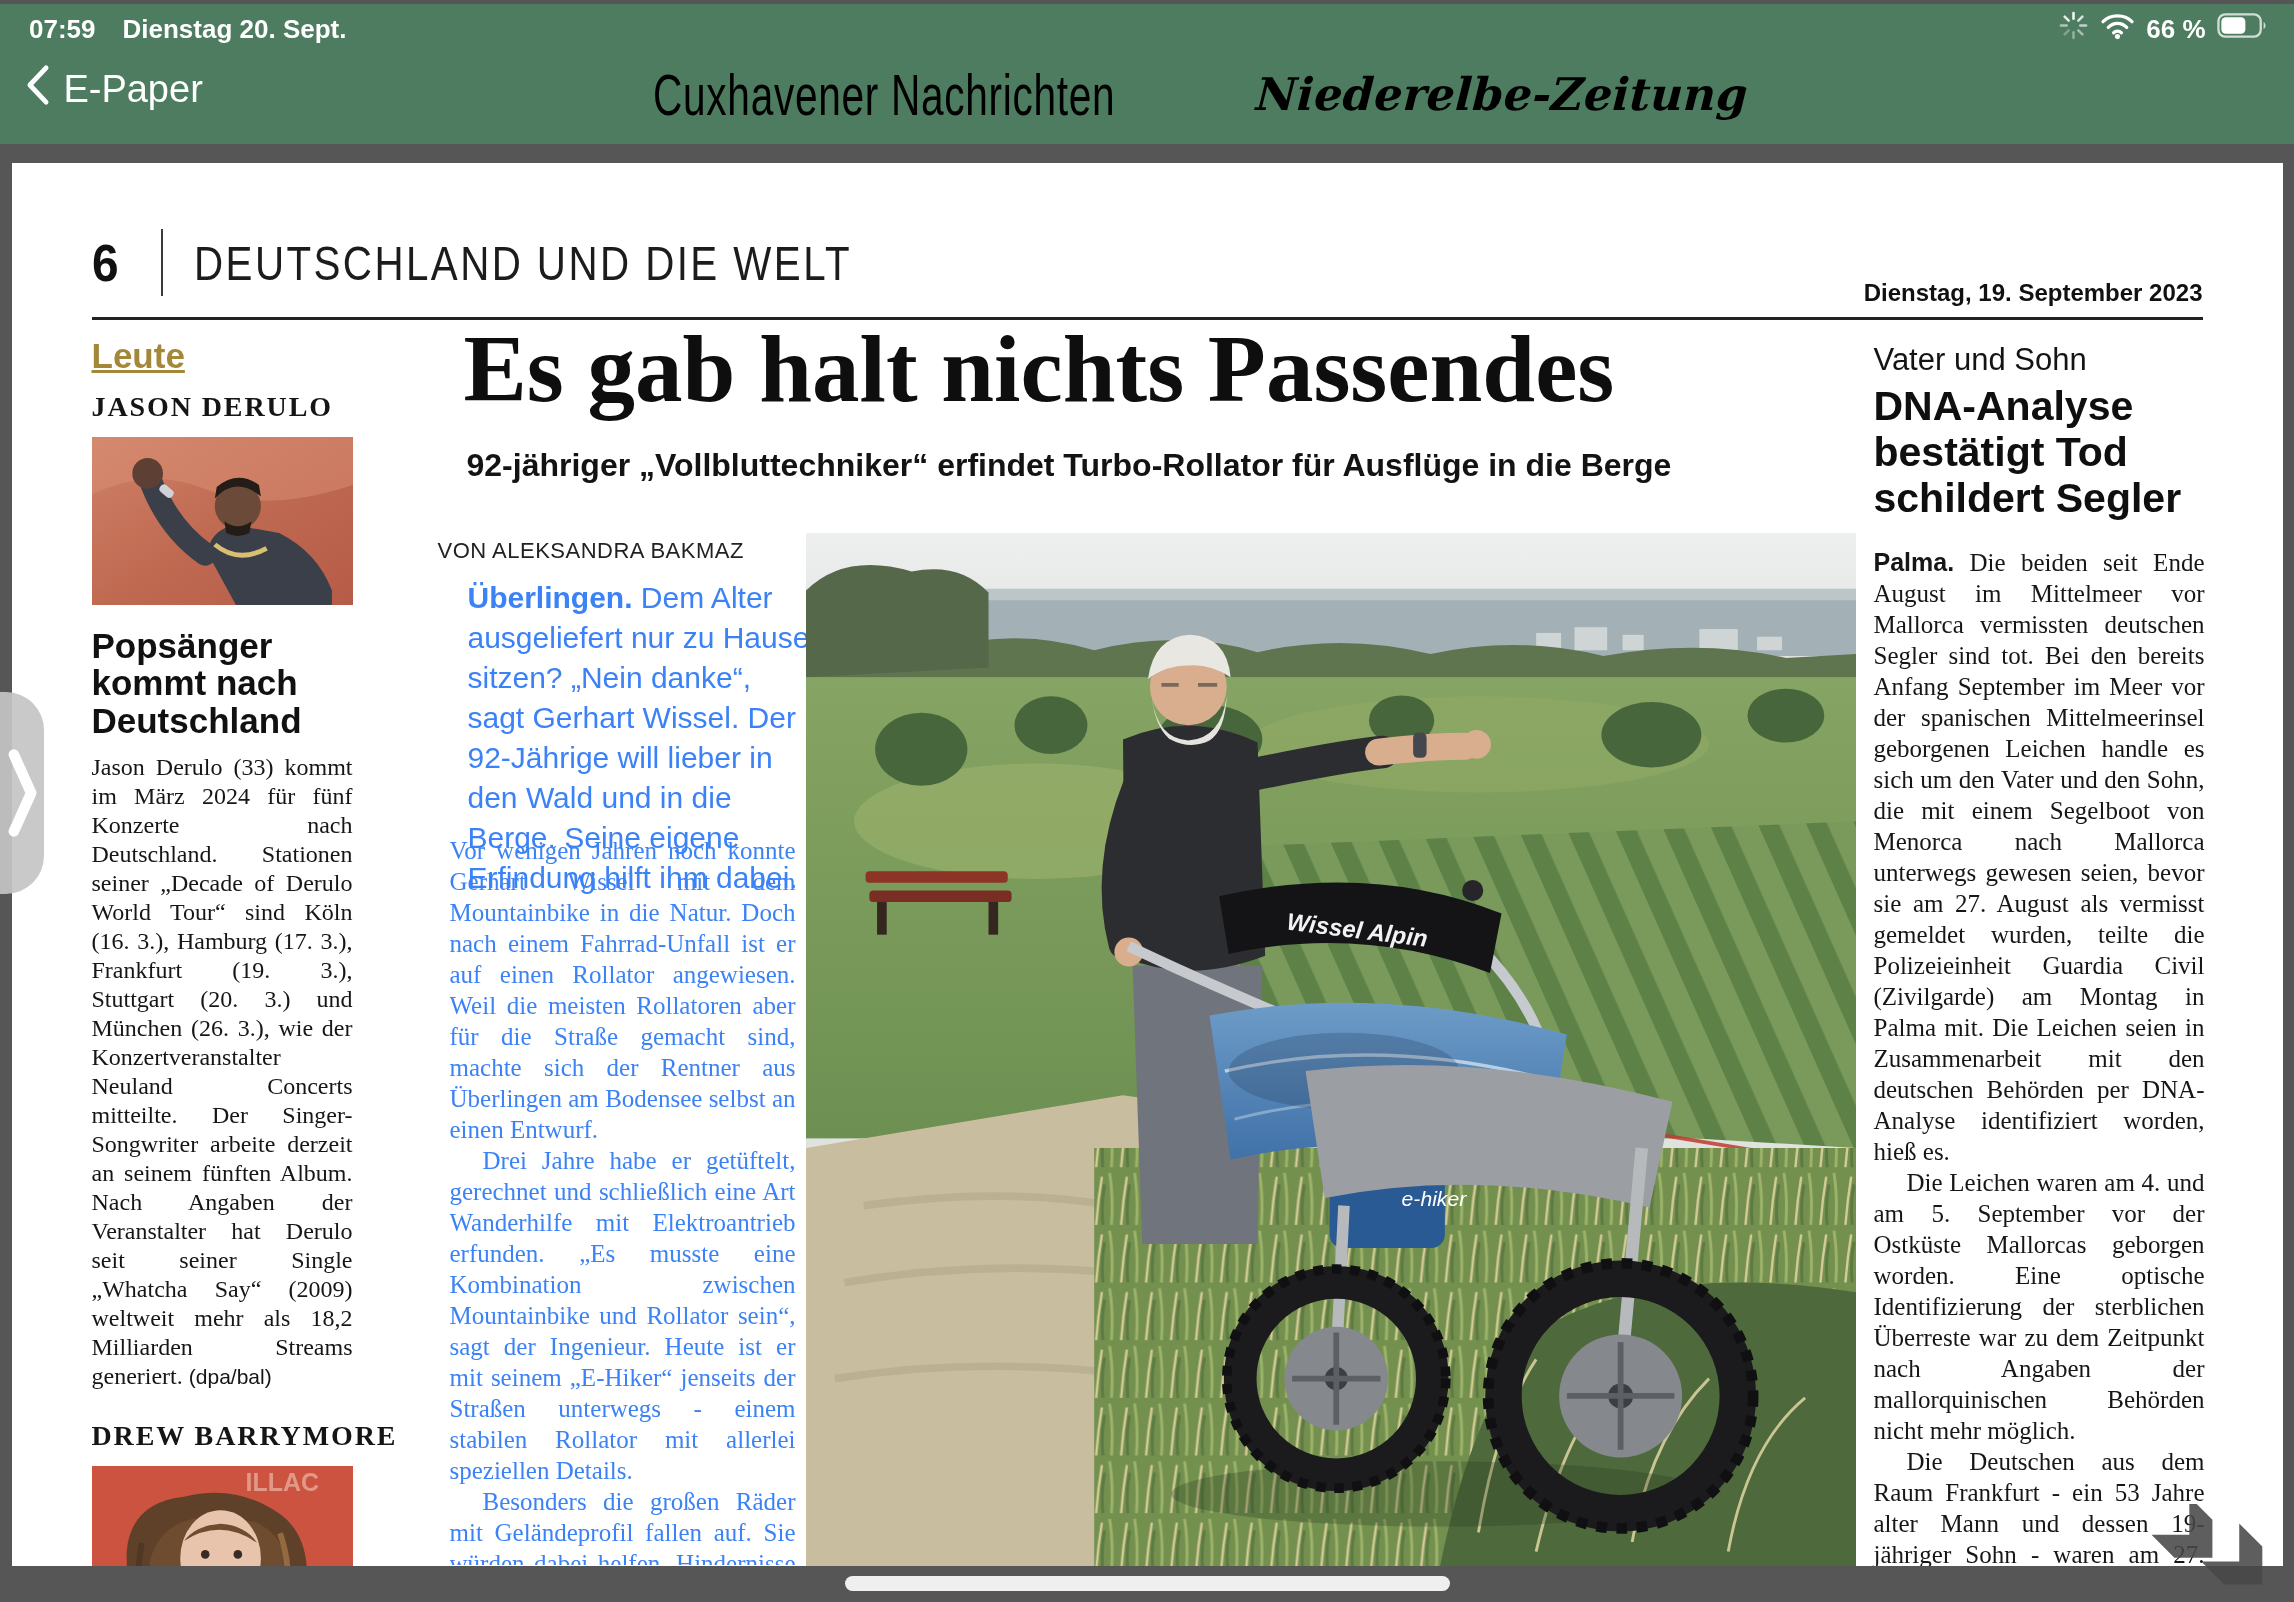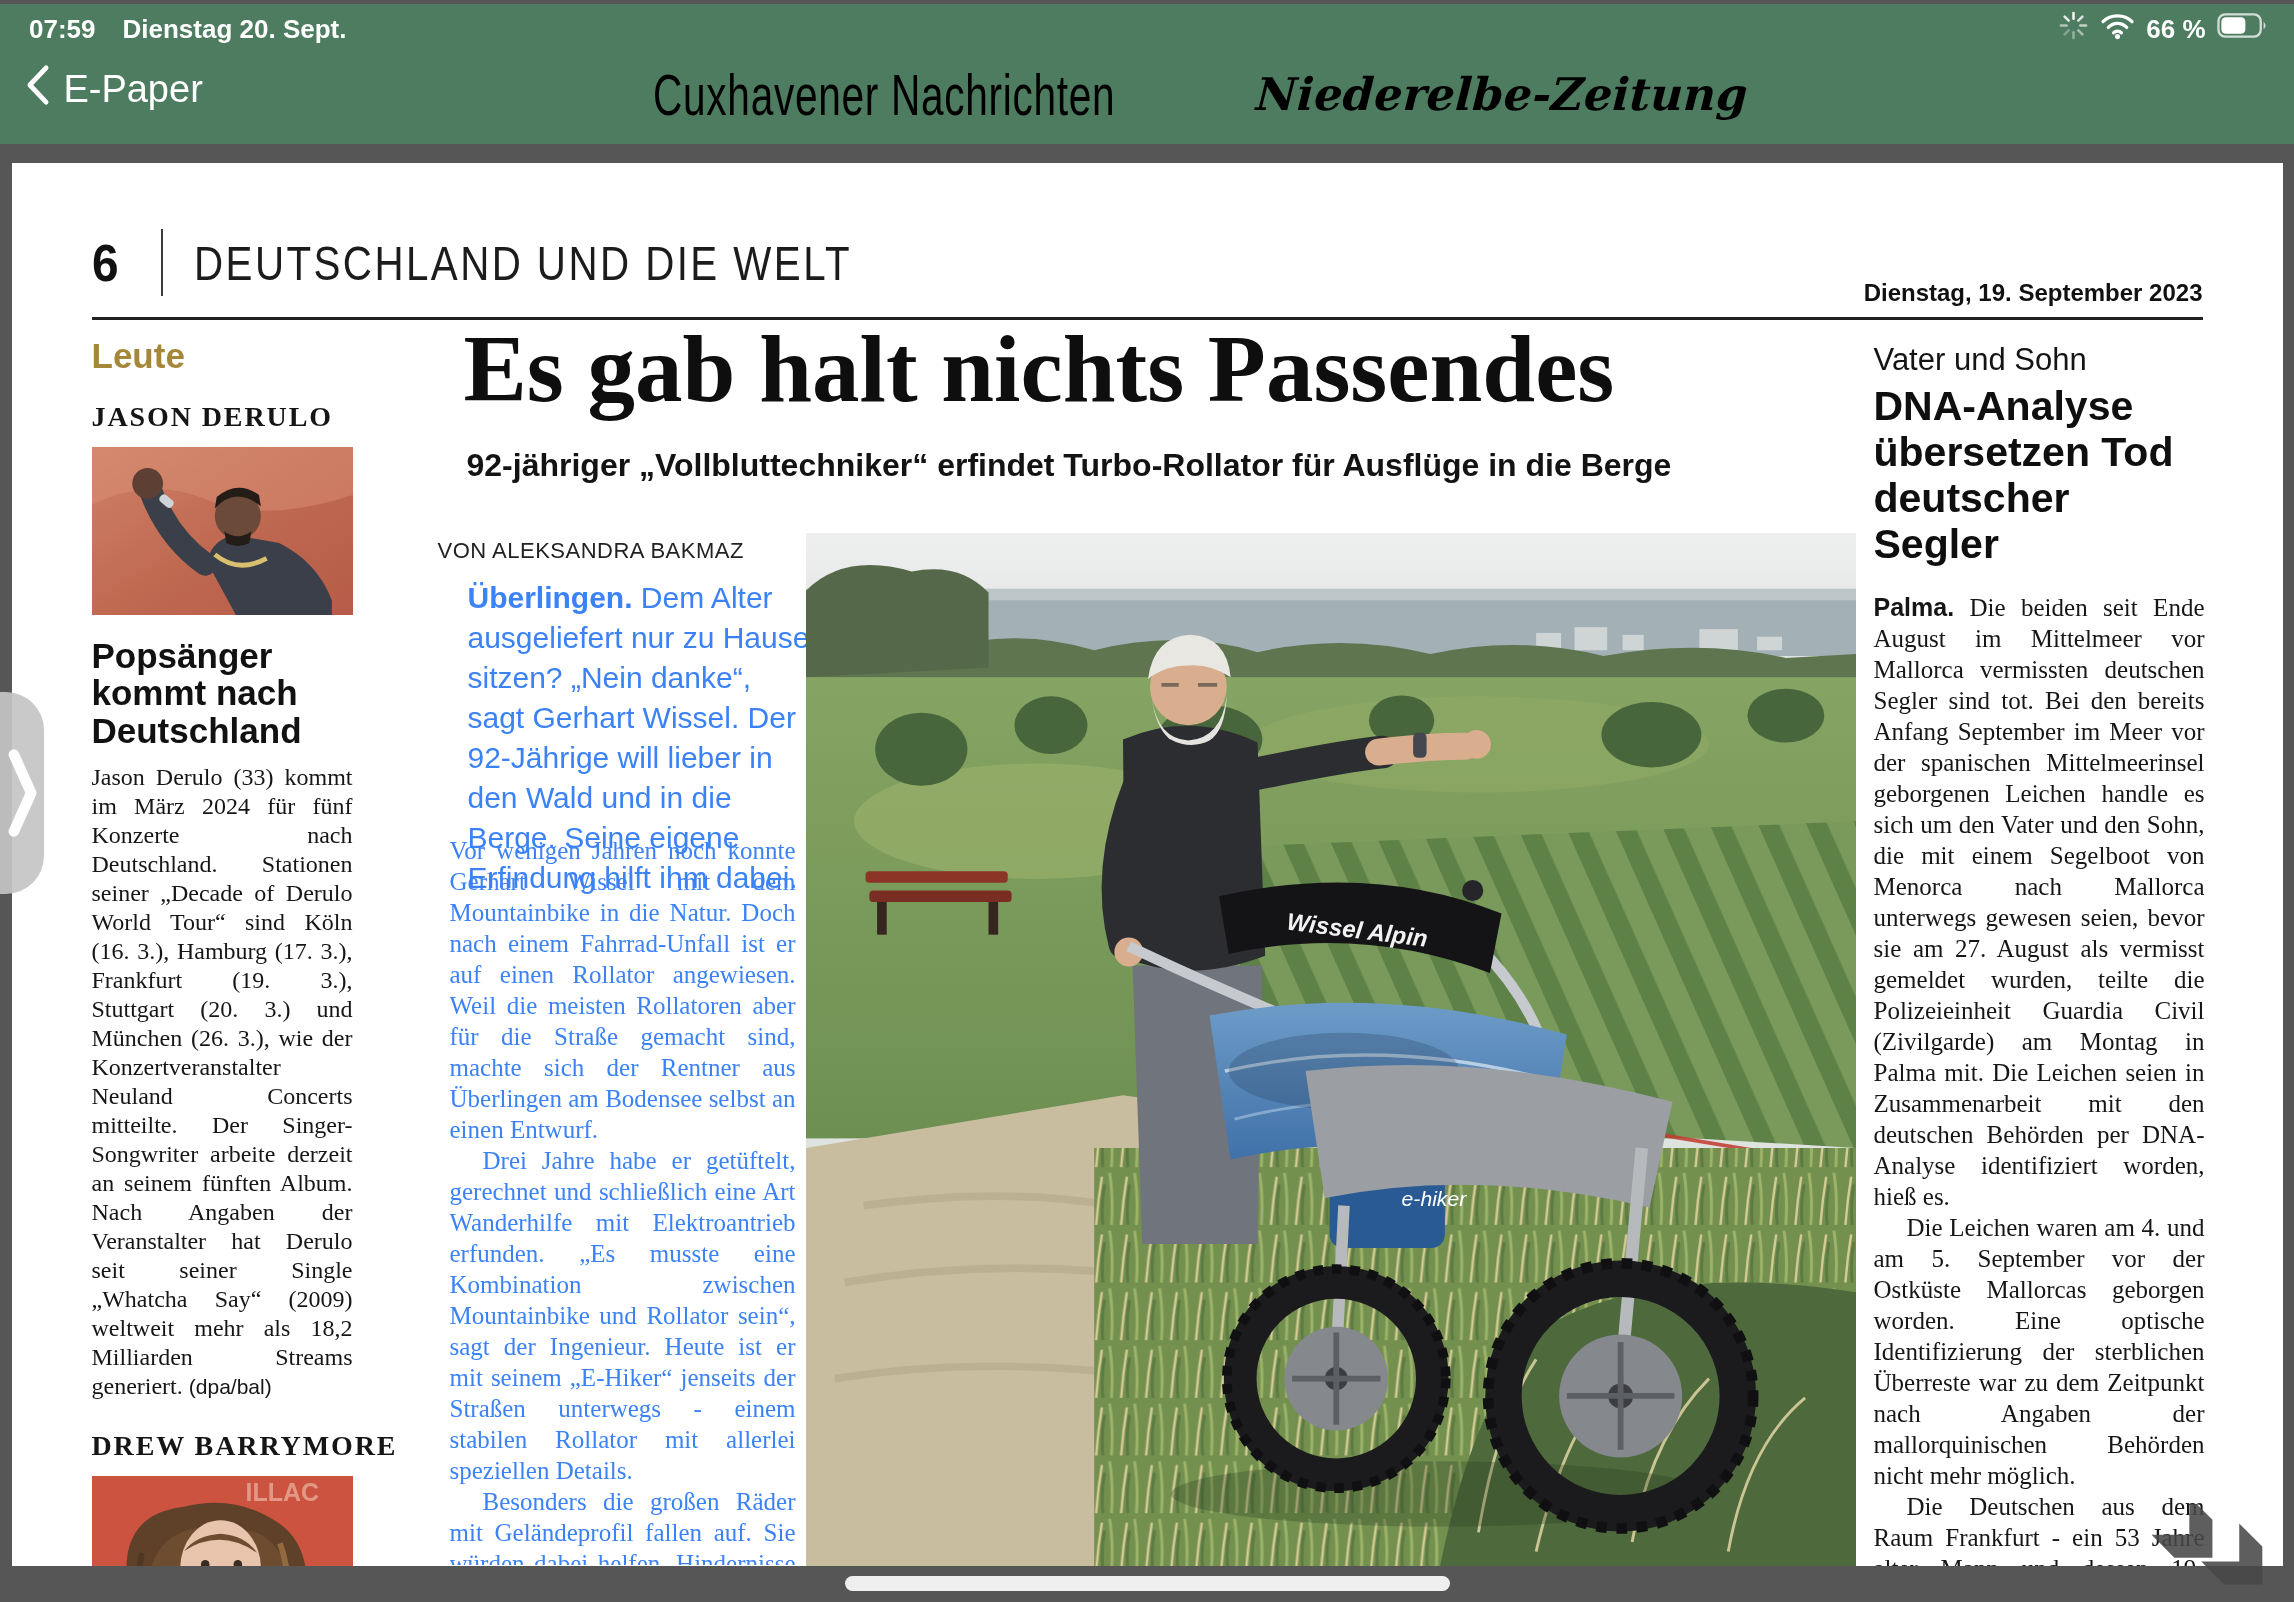--- a/index.html
+++ b/index.html
@@ -35,21 +35,21 @@
             white-space:nowrap; }
   .pdate { position:absolute; right:0; bottom:9.6px; font-size:24px; font-weight:700; color:#111; }
   .prule { position:absolute; left:80px; right:80px; top:154px; height:2.9px; background:#222; }
 
   .serif { font-family:"Liberation Serif", serif; }
   .jpara { text-align:justify; hyphens:auto; }
   .ind { text-indent:33px; }
 
   
   .leute-col { position:absolute; left:80px; top:173px; width:261px; }
-  .leute-label { font-size:35px; font-weight:700; color:#a5873a; margin-bottom:25px; }
+  .leute-label { font-size:35px; font-weight:700; color:#a5873a; margin-bottom:15px;text-decoration:underline; }
   .kicker { font-family:"Liberation Serif", serif; font-weight:700; font-size:28px;
             letter-spacing:1.9px; color:#151515; margin-bottom:14.4px; white-space:nowrap; }
   .sphoto { width:261px; margin-bottom:17.3px; display:block; }
   .shead { font-size:35px; font-weight:700; line-height:1.08; color:#111; margin-bottom:12.5px; }
   .sbody { font-family:"Liberation Serif", serif; font-size:24px; line-height:29px; color:#161616; }
   .credit { font-family:"Liberation Sans", sans-serif; font-size:21px; }
   .art-gap { height:29px; }
 
   
   .mhead { position:absolute; left:452px; top:159px; width:1412px;
@@ -336,21 +336,21 @@
             <line x1="506" y1="880" x2="598" y2="880"></line>
           <line x1="848" y1="842" x2="848" y2="954"></line>
             <line x1="792" y1="898" x2="904" y2="898"></line>
         </g>
       </g>
     </svg>
   </div>
 
   <div class="right-col">
     <div class="rkicker">Vater und Sohn</div>
-    <div class="rhead">DNA-Analyse übersetzen Tod deutscher Segler</div>
+    <div class="rhead">DNA-Analyse bestätigt Tod schildert Segler</div>
     <div class="rbody serif">
       <p class="jpara"><b style="font-family:'Liberation Sans',sans-serif;">Palma.</b><span> Die beiden seit Ende August im Mittelmeer vor Mallorca vermissten deutschen Segler sind tot. Bei den bereits Anfang September im Meer vor der spanischen Mittelmeerinsel geborgenen Leichen handle es sich um den Vater und den Sohn, die mit einem Segelboot von Menorca nach Mallorca unterwegs gewesen seien, bevor sie am 27. August als vermisst gemeldet wurden, teilte die Polizeieinheit Guardia Civil (Zivilgarde) am Montag in Palma mit. Die Leichen seien in Zusammenarbeit mit den deutschen Behörden per DNA-Analyse identifiziert worden, hieß es.</span></p>
       <p class="jpara ind">Die Leichen waren am 4. und am 5. September vor der Ostküste Mallorcas geborgen worden. Eine optische Identifizierung der sterblichen Überreste war zu dem Zeitpunkt nach Angaben der mallorquinischen Behörden nicht mehr möglich.</p>
       <p class="jpara ind">Die Deutschen aus dem Raum Frankfurt - ein 53 Jahre alter Mann und dessen 19-jähriger Sohn - waren am 27. August trotz einer damals seit Tagen bestehenden Unwetterwarnung in ihrem circa neun Meter langen Boot „Makan Angin“ in See gestochen. Sie wollten von Cala Galdana aus in das rund 90 Kilometer entfernte Cala d’Or auf Mallorca übersetzen. Warum sie die Unwetterwarnung ignorier-</p>
     </div>
   </div>
 </div>
 
 <div class="side-tab">
   <span>

